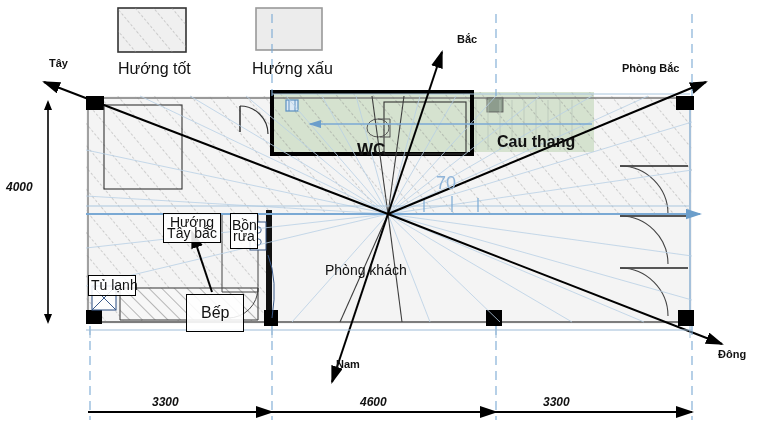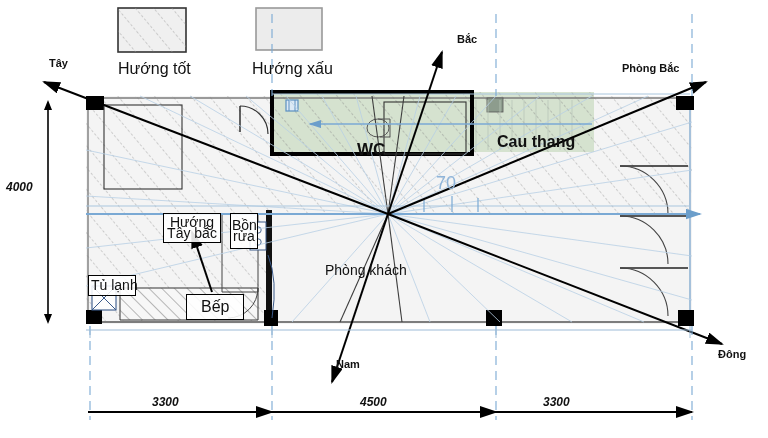--- a/index.html
+++ b/index.html
@@ -286,34 +286,34 @@
   <div class="lbl compass-lbl" style="left:718px; top:348px;text-align:right;">Đông</div>
 
 
   <div class="lbl wc-lbl" style="left:357px; top:101px;">WC</div>
 
 
   <div class="lbl stair-lbl" style="left:497px; top:133px;">Cau thang</div>
 
   <div class="lbl room-lbl" style="left:325px; top:242px;margin-top:20px;">Phòng khách</div>
 
-  <div class="lbl room-lbl-lg boxed" style="left:186px; top:294px; padding:3px 14px;">Bếp</div>
+  <div class="lbl room-lbl-lg boxed" style="left:186px; top:294px; padding:9px 14px;">Bếp</div>
 
   <div class="lbl small-lbl boxed" style="left:163px; top:213px; width:58px; padding:3px 2px;">
     <div>Hướng</div>
     <div>Tây bắc</div>
   </div>
 
   <div class="lbl small-lbl boxed" style="left:230px; top:213px; width:28px; padding:6px 1px;">
     <div>Bồn</div>
     <div>rửa</div>
   </div>
 
   <div class="lbl small-lbl boxed" style="left:88px; top:275px; width:48px; padding:4px 2px;">Tủ lạnh</div>
 
   <div class="lbl angle-lbl" style="left:436px; top:173px;">70</div>
 
   <div class="lbl dim-lbl" style="left:6px; top:180px;">4000</div>
   <div class="lbl dim-lbl" style="left:152px; top:395px;">3300</div>
-  <div class="lbl dim-lbl" style="left:360px; top:395px;">4500</div>
+  <div class="lbl dim-lbl" style="left:360px; top:395px;">4600</div>
   <div class="lbl dim-lbl" style="left:543px; top:395px;">3300</div>
 
 </div>
 
 </body></html>

